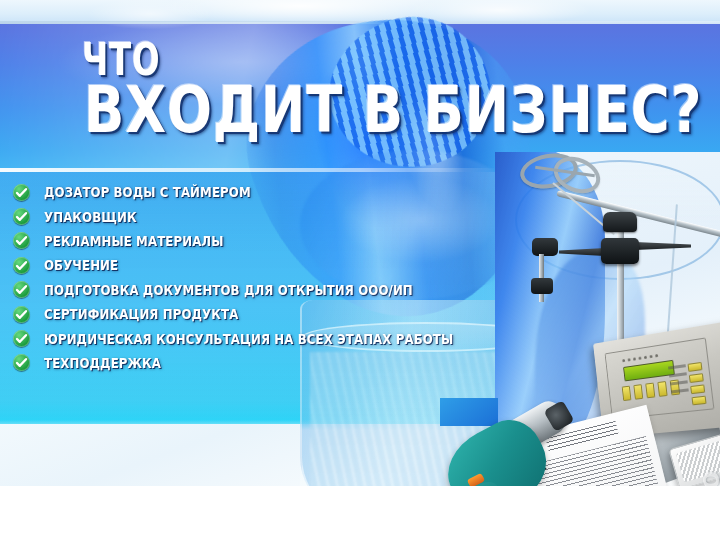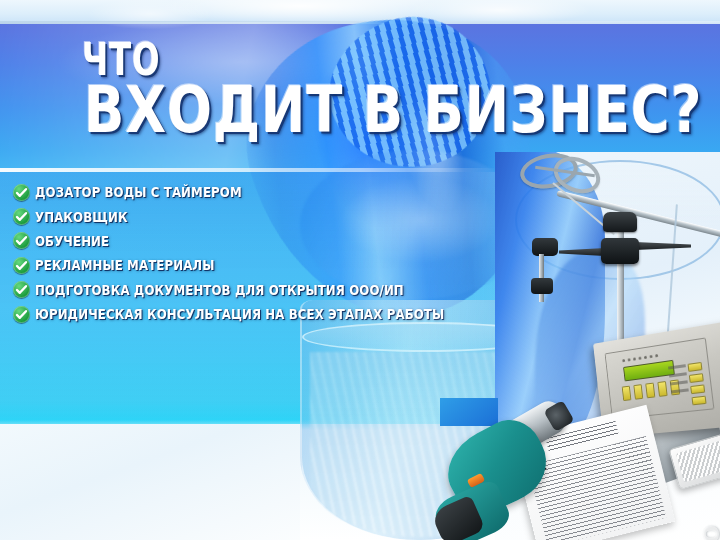--- a/index.html
+++ b/index.html
@@ -1,20 +1,20 @@
 <!DOCTYPE html>
 <html><head>
 <meta charset="utf-8">
 <style>
   * { margin:0; padding:0; box-sizing:border-box; }
   html,body { width:720px; height:540px; overflow:hidden; background:#fff; }
   body { font-family:"Liberation Sans", sans-serif; }
 
   #poster {
-    position:relative; width:720px; height:540px; overflow:hidden;
+    position:relative; width:720px; height:486px; overflow:hidden;
     background:#eaf4fb;
   }
 
   
   .bg-base {
     position:absolute; inset:0;
     background:
       linear-gradient(180deg,
         #eef7fd 0px, #dceefb 14px,
         #cfe6f9 21px, #5b74e0 24px,
@@ -148,21 +148,21 @@
         rgba(60,200,245,.20) 62%,
         rgba(45,212,247,.26) 100%);
     backdrop-filter: blur(.5px);
   }
   .list-panel::after {
     content:""; position:absolute; right:0; top:0; width:160px; height:252px;
     background:linear-gradient(90deg, rgba(255,255,255,0), rgba(255,255,255,.10));
     pointer-events:none;
   }
   .bullet-row {
-    display:flex; align-items:center; gap:5px;
+    display:flex; align-items:center; gap:14px;
     height:24.4px; padding-left:13px;
   }
   .check-icon {
     flex:0 0 auto; width:17px; height:17px; position:relative;
     border-radius:50%;
     background:radial-gradient(circle at 35% 30%, #66d97f, #1d9e3f 65%, #127a2e);
     box-shadow:0 1px 1px rgba(0,0,0,.45), inset 0 0 0 1px rgba(255,255,255,.25);
   }
   .check-icon svg { position:absolute; left:2px; top:2px; }
   .bullet-text {
@@ -448,45 +448,61 @@
           </svg>
       </span>
       <span class="bullet-text">УПАКОВЩИК</span>
     </div>
     <div class="bullet-row">
       <span class="check-icon">
         <svg width="13" height="13" viewBox="0 0 13 13">
             <path d="M2 7 L4.8 9.8 L11 3.2" stroke="#ffffff" stroke-width="2.4" fill="none" stroke-linecap="round" stroke-linejoin="round"></path>
           </svg>
       </span>
+      <span class="bullet-text">РЕКЛАМНЫЕ МАТЕРИАЛЫ</span>
+    </div>
+    <div class="bullet-row">
+      <span class="check-icon">
+        <svg width="13" height="13" viewBox="0 0 13 13">
+            <path d="M2 7 L4.8 9.8 L11 3.2" stroke="#ffffff" stroke-width="2.4" fill="none" stroke-linecap="round" stroke-linejoin="round"></path>
+          </svg>
+      </span>
       <span class="bullet-text">ОБУЧЕНИЕ</span>
     </div>
     <div class="bullet-row">
       <span class="check-icon">
         <svg width="13" height="13" viewBox="0 0 13 13">
             <path d="M2 7 L4.8 9.8 L11 3.2" stroke="#ffffff" stroke-width="2.4" fill="none" stroke-linecap="round" stroke-linejoin="round"></path>
           </svg>
       </span>
-      <span class="bullet-text">РЕКЛАМНЫЕ МАТЕРИАЛЫ</span>
-    </div>
-    <div class="bullet-row">
-      <span class="check-icon">
-        <svg width="13" height="13" viewBox="0 0 13 13">
-            <path d="M2 7 L4.8 9.8 L11 3.2" stroke="#ffffff" stroke-width="2.4" fill="none" stroke-linecap="round" stroke-linejoin="round"></path>
-          </svg>
-      </span>
       <span class="bullet-text">ПОДГОТОВКА ДОКУМЕНТОВ ДЛЯ ОТКРЫТИЯ ООО/ИП</span>
     </div>
     <div class="bullet-row">
       <span class="check-icon">
         <svg width="13" height="13" viewBox="0 0 13 13">
             <path d="M2 7 L4.8 9.8 L11 3.2" stroke="#ffffff" stroke-width="2.4" fill="none" stroke-linecap="round" stroke-linejoin="round"></path>
           </svg>
       </span>
+      <span class="bullet-text">СЕРТИФИКАЦИЯ ПРОДУКТА</span>
+    </div>
+    <div class="bullet-row">
+      <span class="check-icon">
+        <svg width="13" height="13" viewBox="0 0 13 13">
+            <path d="M2 7 L4.8 9.8 L11 3.2" stroke="#ffffff" stroke-width="2.4" fill="none" stroke-linecap="round" stroke-linejoin="round"></path>
+          </svg>
+      </span>
       <span class="bullet-text">ЮРИДИЧЕСКАЯ КОНСУЛЬТАЦИЯ НА ВСЕХ ЭТАПАХ РАБОТЫ</span>
+    </div>
+    <div class="bullet-row">
+      <span class="check-icon">
+        <svg width="13" height="13" viewBox="0 0 13 13">
+            <path d="M2 7 L4.8 9.8 L11 3.2" stroke="#ffffff" stroke-width="2.4" fill="none" stroke-linecap="round" stroke-linejoin="round"></path>
+          </svg>
+      </span>
+      <span class="bullet-text">ТЕХПОДДЕРЖКА</span>
     </div>
   </div>
 
   <div class="frame-bottom-left"></div>
 
   <div class="machine-panel">
     <div class="mp-tank-arc"></div>
     <div class="mp-blue-drape"></div>
     <div class="mp-blue-drape2"></div>
 

